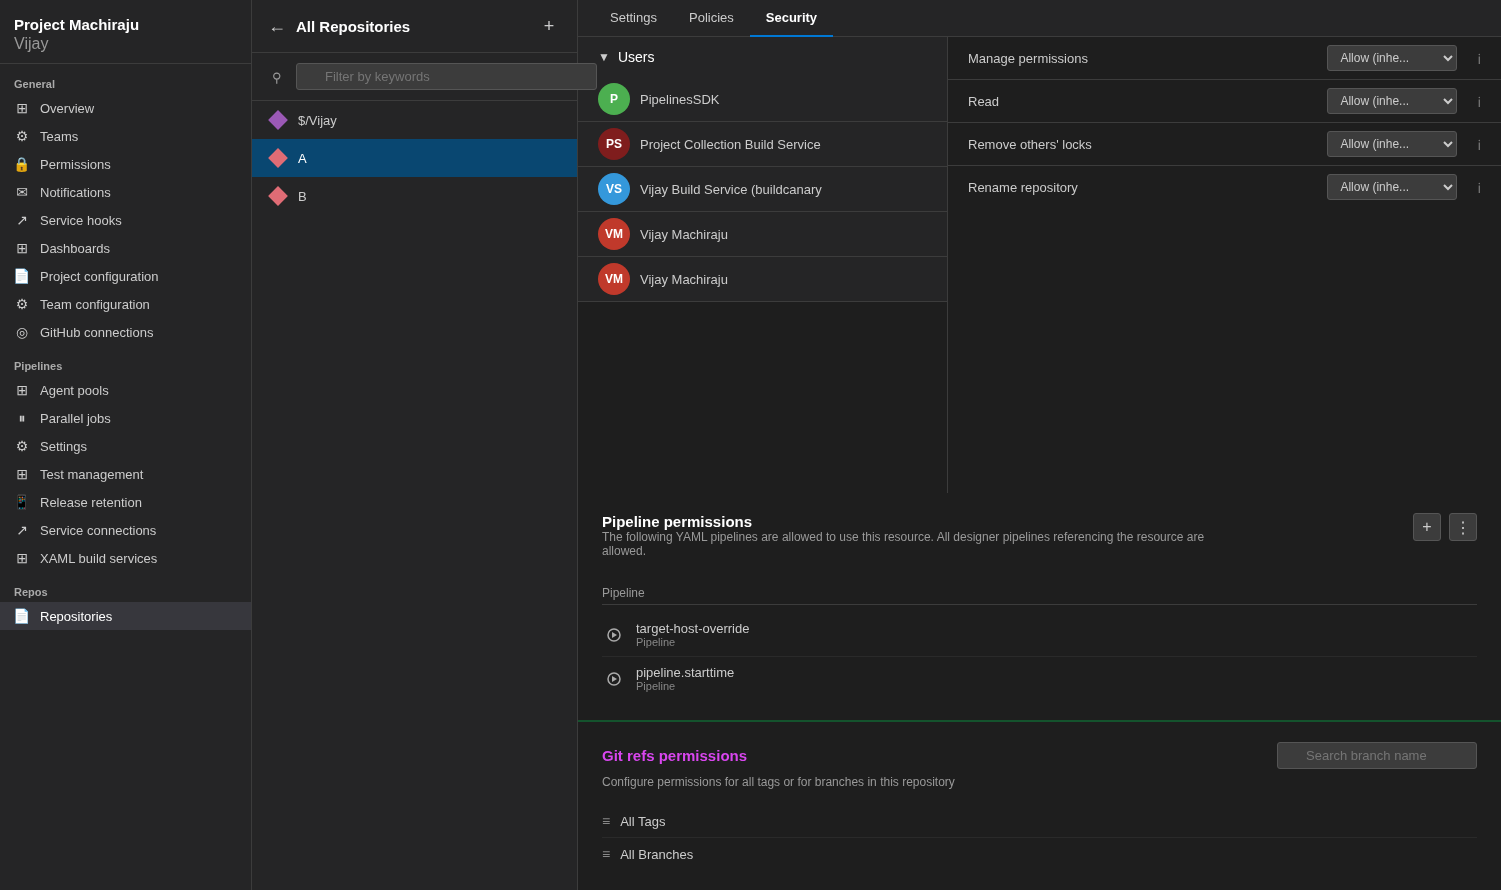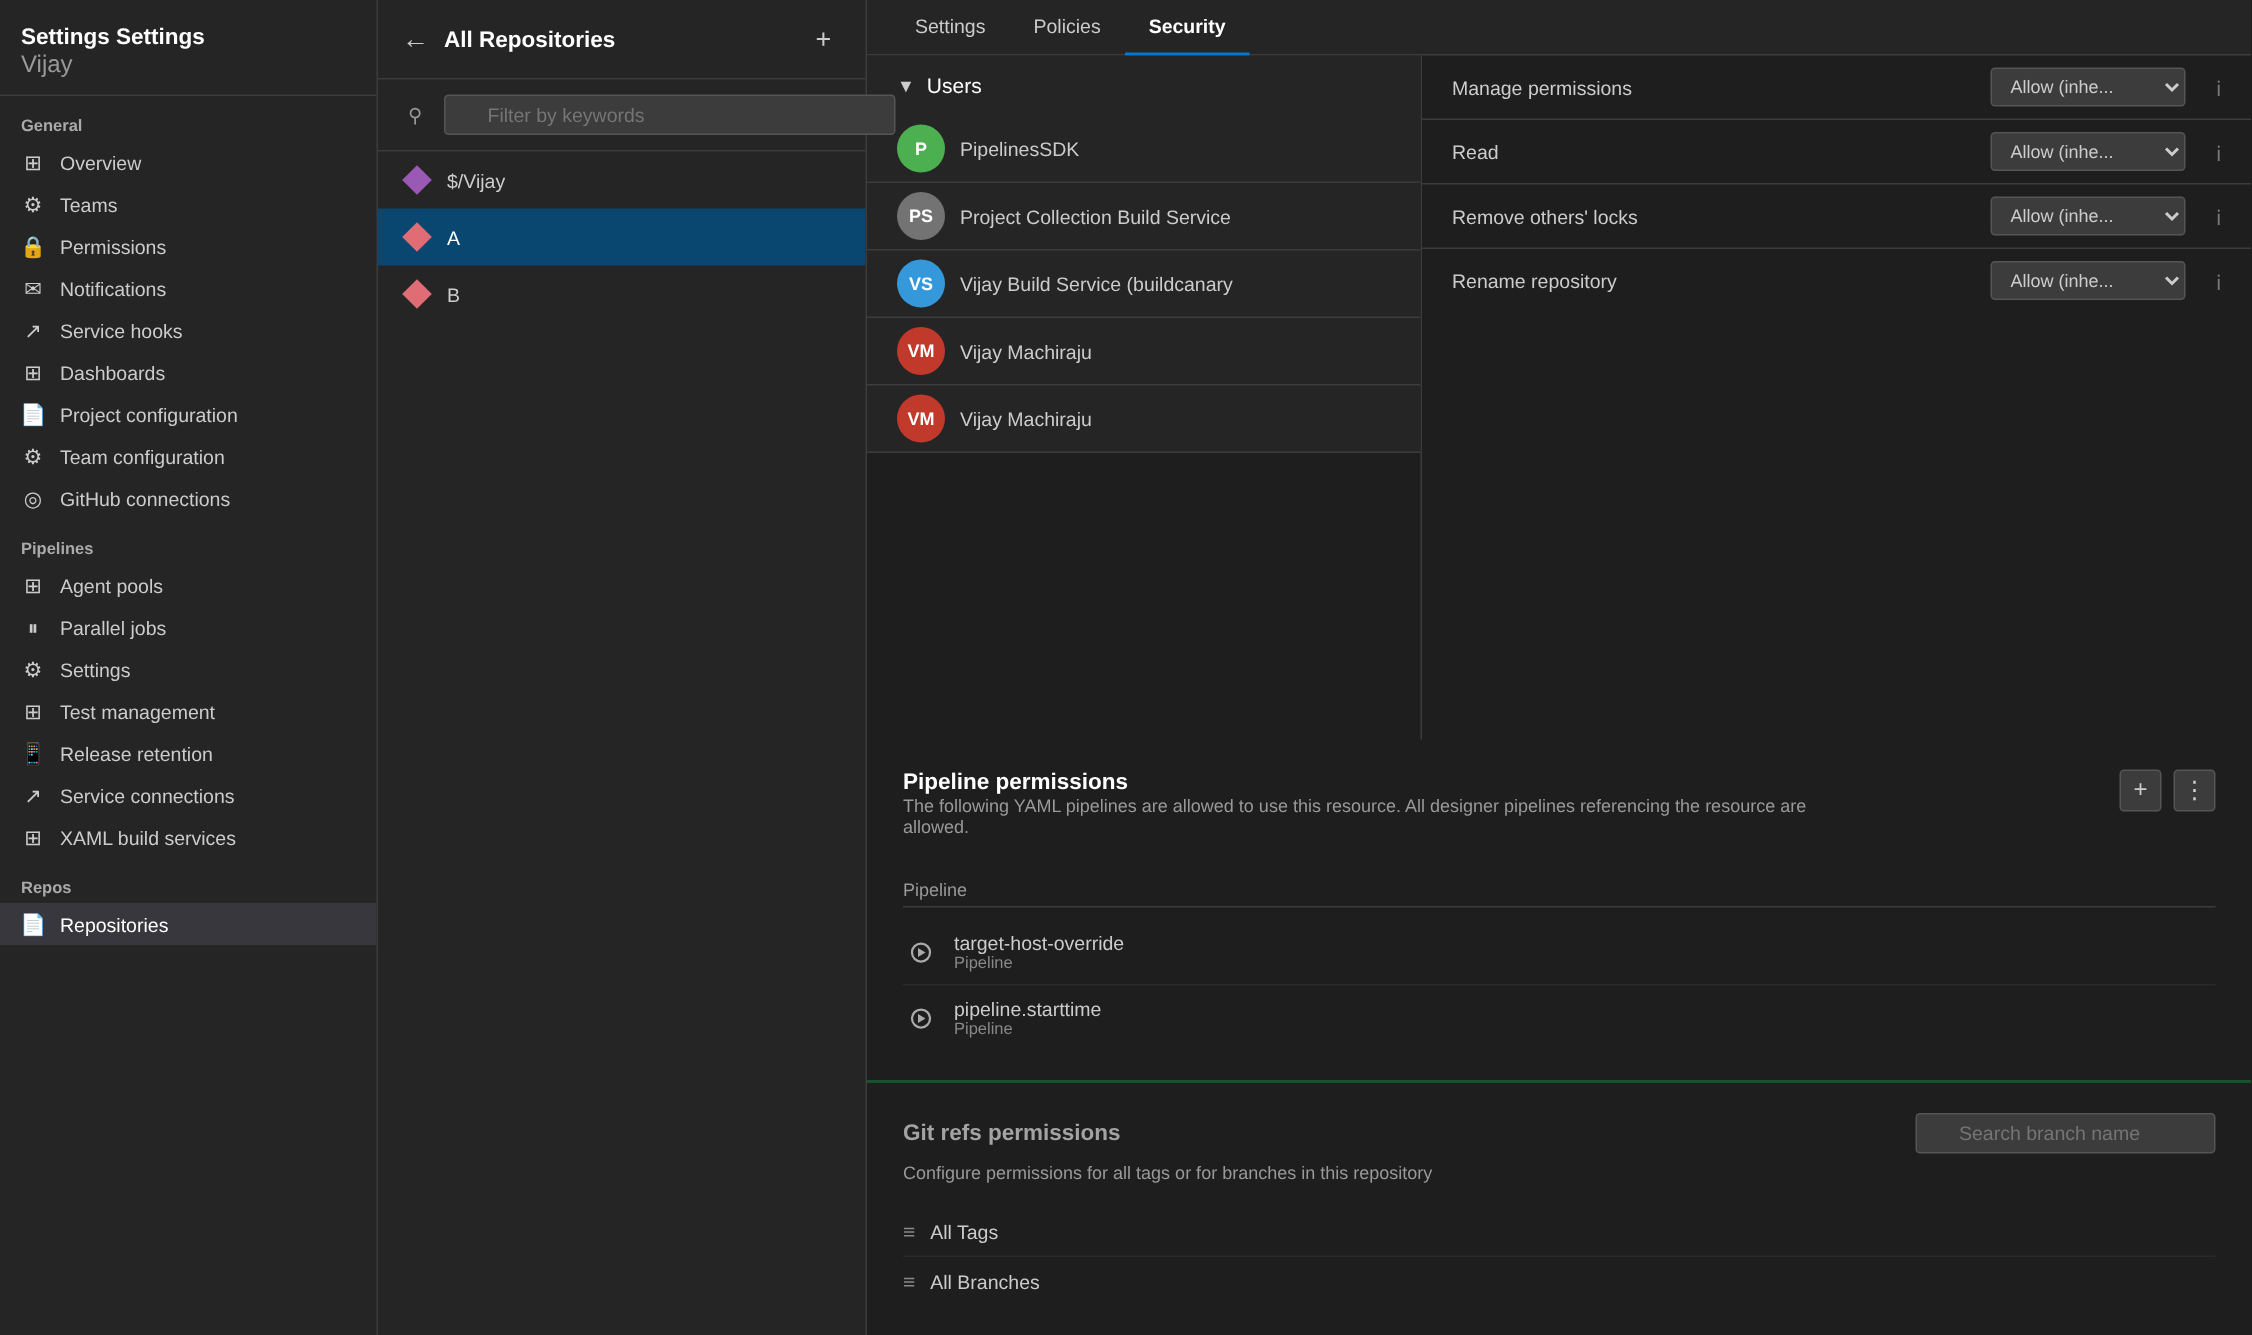--- a/index.html
+++ b/index.html
@@ -402,21 +402,21 @@
     }
     .git-refs-header {
       display: flex;
       align-items: center;
       justify-content: space-between;
       margin-bottom: 6px;
     }
     .git-refs-title {
       font-size: 15px;
       font-weight: 600;
-      color: #a3a3a3;
+      color: #d946ef;
     }
     .git-refs-desc {
       font-size: 12px;
       color: #999;
       margin-bottom: 16px;
     }
     .search-branch {
       background: #3c3c3c;
       border: 1px solid #555;
       border-radius: 3px;
@@ -458,21 +458,21 @@
     
     ::-webkit-scrollbar { width: 6px; height: 6px; }
     ::-webkit-scrollbar-track { background: #1e1e1e; }
     ::-webkit-scrollbar-thumb { background: #555; border-radius: 3px; }
   </style>
 </head>
 <body>
 
 <div class="sidebar">
   <div class="sidebar-header">
-    <div class="sidebar-title">Settings Settings</div>
+    <div class="sidebar-title">Project Machiraju</div>
     <div class="sidebar-subtitle">Vijay</div>
   </div>
 
   <div class="sidebar-section-label">General</div>
   <div class="sidebar-item">
     <span class="sidebar-icon">⊞</span>
     <span>Overview</span>
   </div>
   <div class="sidebar-item">
     <span class="sidebar-icon">⚙</span>
@@ -601,21 +601,21 @@
           </div>
           <div class="users-table">
             <div class="users-row">
               <div class="user-info">
                 <div class="avatar" style="background:#4CAF50;">P</div>
                 <span class="user-name">PipelinesSDK</span>
               </div>
             </div>
             <div class="users-row">
               <div class="user-info">
-                <div class="avatar" style="background:#737373;">PS</div>
+                <div class="avatar" style="background:#7f1d1d;">PS</div>
                 <span class="user-name">Project Collection Build Service</span>
               </div>
             </div>
             <div class="users-row">
               <div class="user-info">
                 <div class="avatar" style="background:#3498db;">VS</div>
                 <span class="user-name">Vijay Build Service (buildcanary</span>
               </div>
             </div>
             <div class="users-row">

